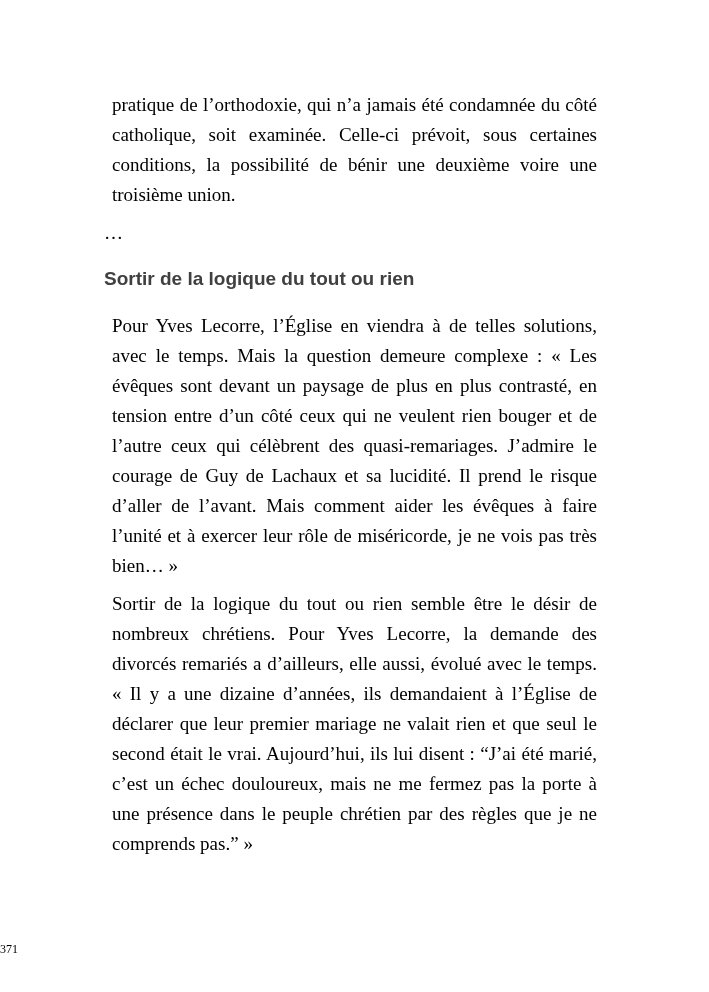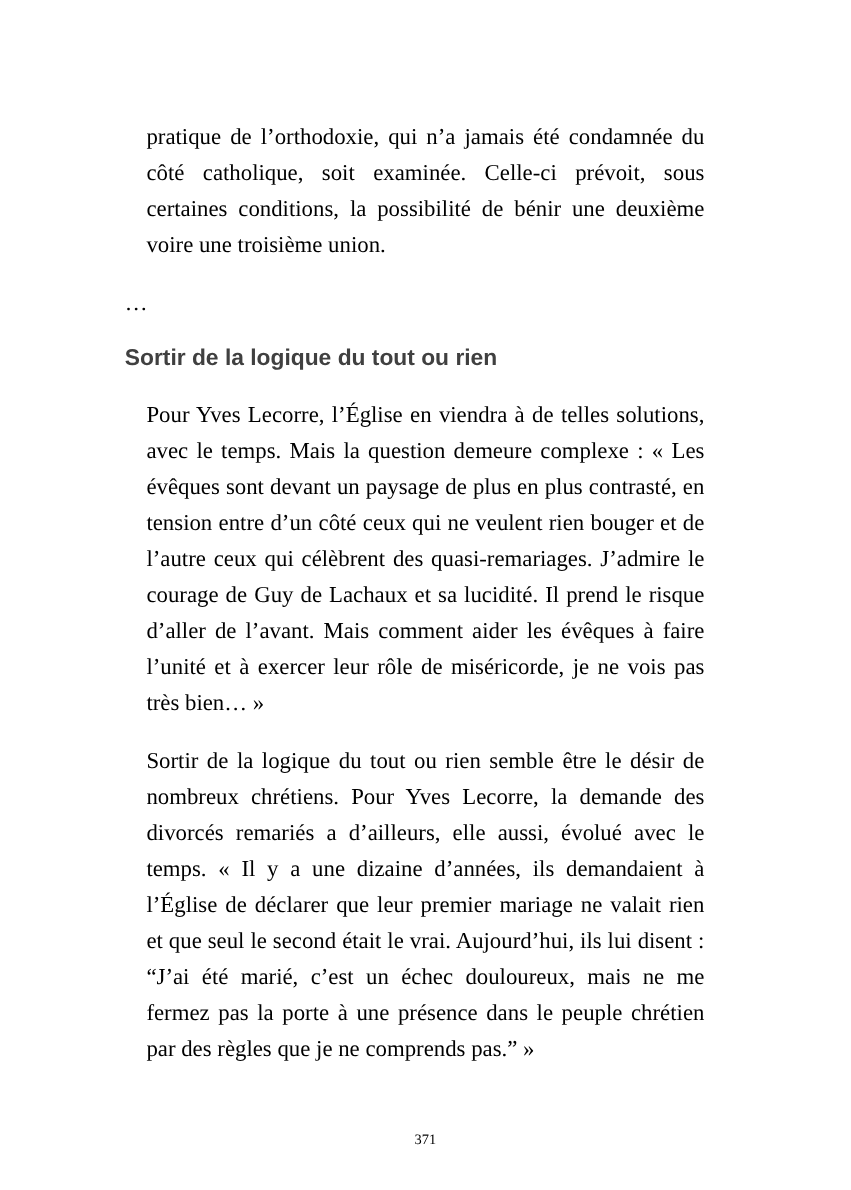--- a/index.html
+++ b/index.html
@@ -19,21 +19,21 @@
     position: absolute;
     inset: 0;
   }
   .content {
     position: absolute;
     left: 104px;
     top: 82px;
     width: 501px;
   }
   p.body-par {
-    margin: 18px;
+    margin: 8px;
     font-size: 19px;
     line-height: 30px;
     text-align: justify;
     text-align-last: left;
   }
   p.ellipsis-par {
     margin: 0;
     font-size: 19px;
     line-height: 30px;
     text-align: left;
@@ -44,21 +44,21 @@
     line-height: 30px;
     font-weight: bold;
     font-family: "Liberation Sans", sans-serif;
     color: #404040;
   }
   .page-number {
     position: absolute;
     left: 0;
     width: 100%;
     bottom: 36px;
-    text-align: center;
+    text-align: left;
     font-size: 12px;
     line-height: 14px;
     color: #000000;
     font-family: "Liberation Serif", serif;
   }
 </style>
 </head>
 <body>
 
 <div class="page">

